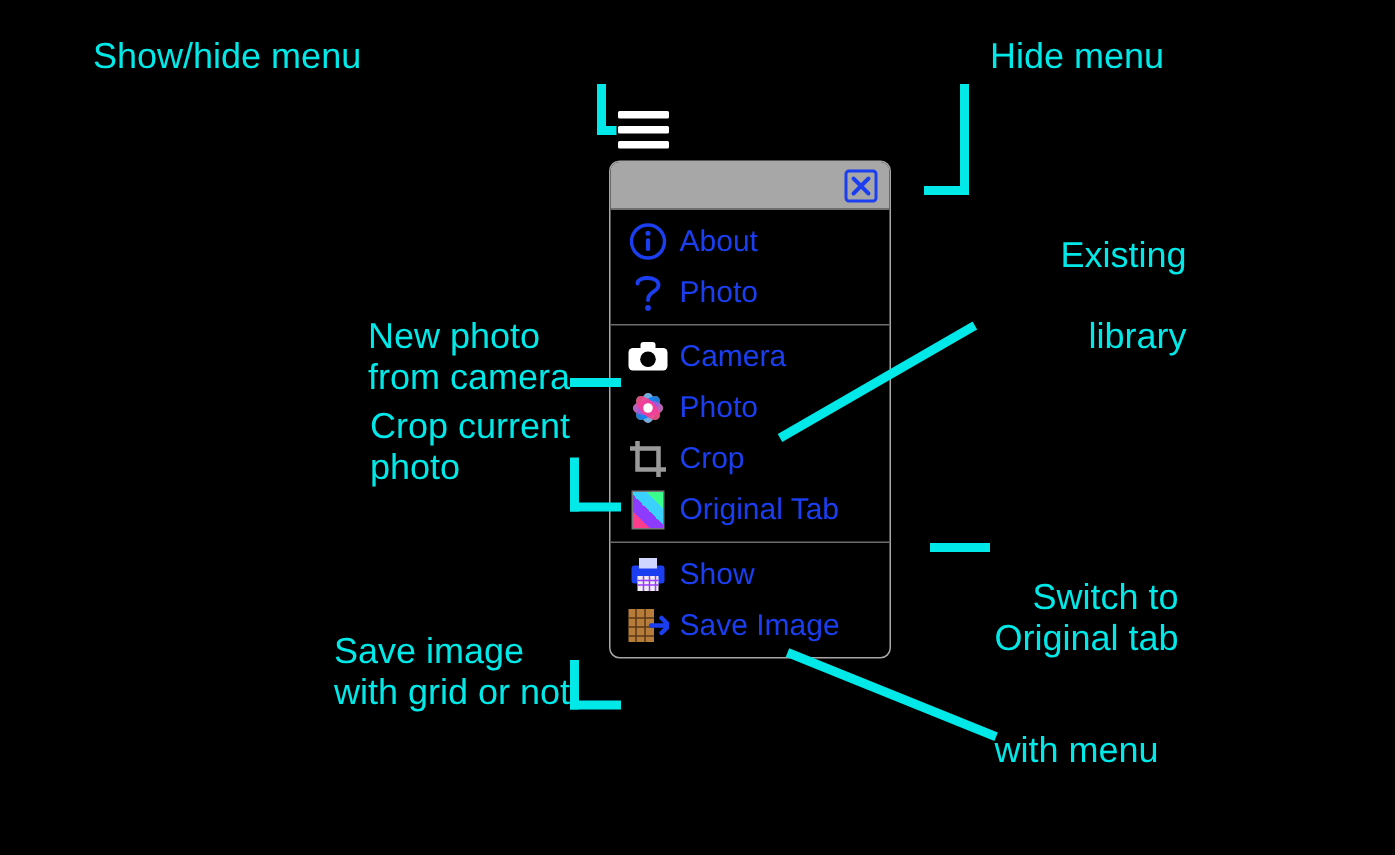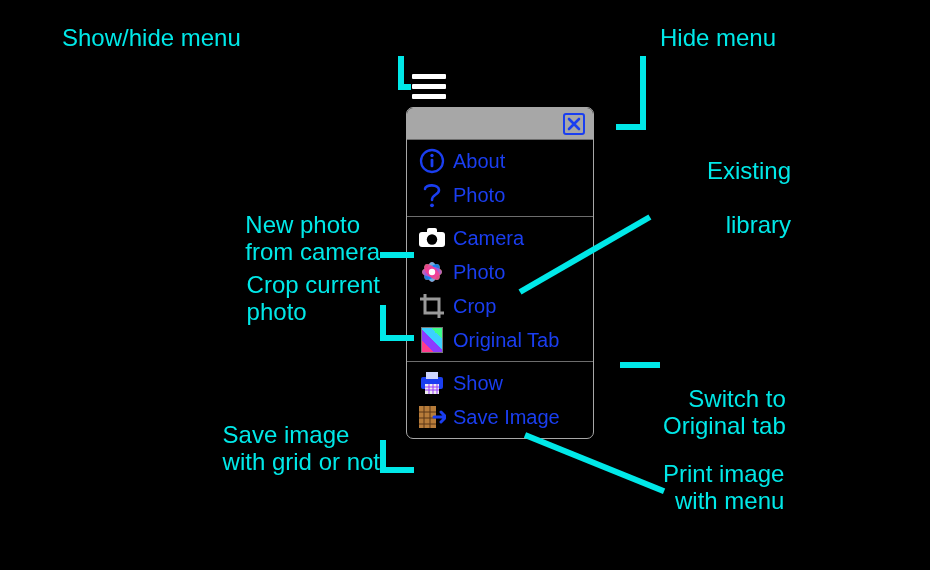--- a/index.html
+++ b/index.html
@@ -285,21 +285,21 @@
     <br>
     <span>library</span>
   </div>
 
   <div class="anno right" style="left:663px; top:338px;margin-top:48px;">
     <span>Switch to</span><br>
     <span>Original tab</span>
   </div>
 
   <div class="anno right" style="left:663px; top:461px;">
-    <span>Print image</span><br>
+    <br>
     <span>with menu</span>
   </div>
 
   <div class="leader v" style="left:398px; top:56px; height:34px;"></div>
   <div class="leader h" style="left:398px; top:84px; width:13px;"></div>
 
   <div class="leader h" style="left:380px; top:252px; width:34px;"></div>
 
   <div class="leader h" style="left:380px; top:335px; width:34px;"></div>
   <div class="leader v" style="left:380px; top:305px; height:36px;"></div>

